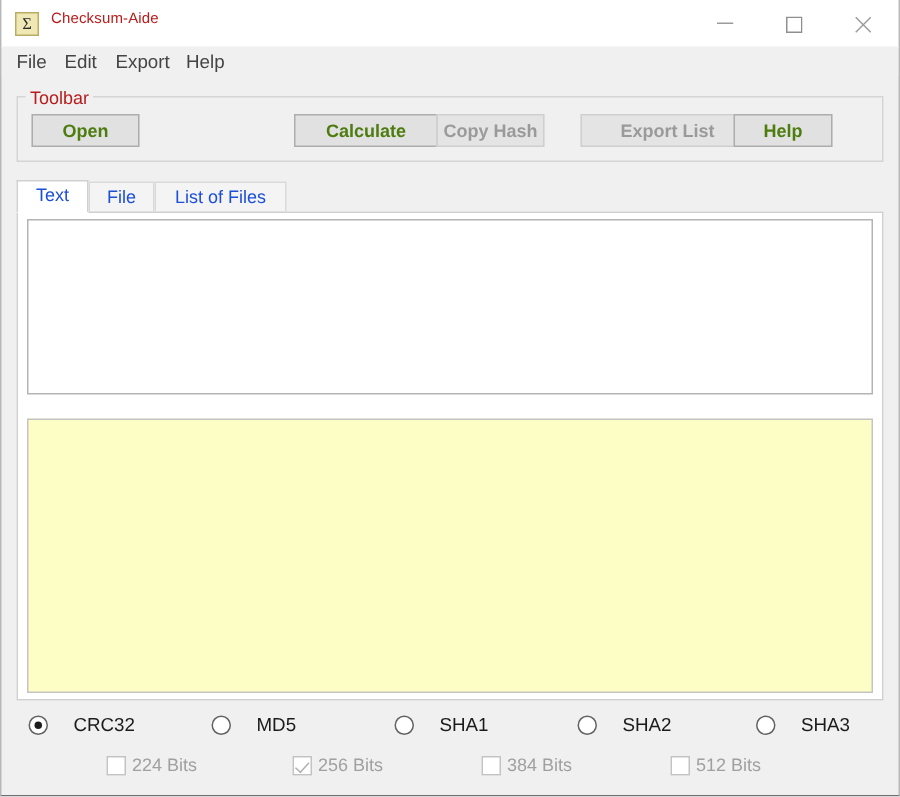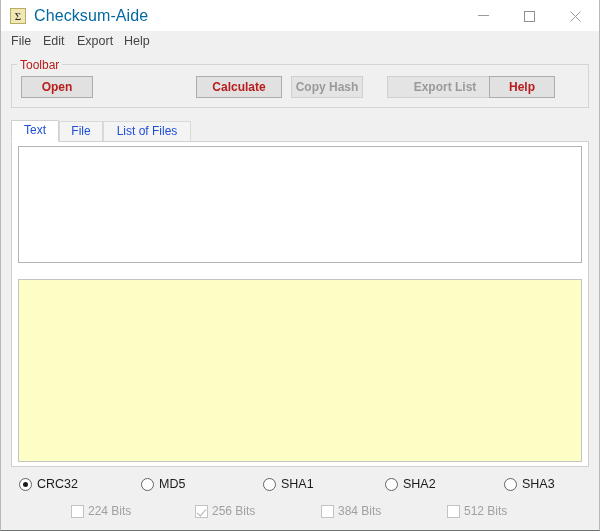--- a/index.html
+++ b/index.html
@@ -41,22 +41,22 @@
     font-size: 11px;
     line-height: 14px;
     text-align: center;
     color: #2a2a2a;
     font-family: "Liberation Serif", serif;
     overflow: hidden;
   }
   .title-text {
     position: absolute;
     left: 33px; top: 7px;
-    font-size: 16px;
-    color: #0369a1;
+    font-size: 10px;
+    color: #b91c1c;
     letter-spacing: 0.1px;
   }
   .winbtn {
     position: absolute;
     top: 0;
     width: 46px;
     height: 30px;
     cursor: default;
   }
   .winbtn svg { display: block; margin: 11px auto 0; }
@@ -101,21 +101,21 @@
   .btn {
     position: absolute;
     top: 76px;
     height: 22px;
     background: #e1e1e1;
     border: 1px solid #adadad;
     box-sizing: border-box;
     font-family: "Liberation Sans", sans-serif;
     font-size: 12px;
     font-weight: bold;
-    color: #b91c1c;
+    color: #4d7c0f;
     text-align: center;
     line-height: 20px;
     cursor: default;
     padding: 0;
   }
   .btn.disabled {
     color: #9a9a9a;
     background: #e4e4e4;
     border-color: #cfcfcf;
   }
@@ -212,21 +212,21 @@
     content: "";
     position: absolute;
     left: 3px; top: 3px;
     width: 5px; height: 5px;
     border-radius: 50%;
     background: #1c1c1c;
   }
   .radio-label {
     font-size: 12.5px;
     color: #1b1b1b;
-    margin-left: 5px;
+    margin-left: 17px;
     vertical-align: 1px;
   }
 
   
   .check-row { position: absolute; left: 0; top: 502px; width: 100%; height: 20px; }
   .check-opt {
     position: absolute;
     top: 0;
     height: 18px;
     cursor: default;
@@ -288,21 +288,21 @@
     <div class="menu-item" style="left:6px">File</div>
     <div class="menu-item" style="left:38px">Edit</div>
     <div class="menu-item" style="left:72px">Export</div>
     <div class="menu-item" style="left:119px">Help</div>
   </div>
 
   <div class="groupbox"></div>
   <div class="group-label">Toolbar</div>
 
   <button class="btn" style="left:20px;width:72px">Open</button>
-  <button class="btn" style="left:195px;width:86px">Calculate</button>
+  <button class="btn" style="left:195px;width:96px">Calculate</button>
   <button class="btn disabled" style="left:290px;width:72px">Copy Hash</button>
   <button class="btn disabled" style="left:386px;width:116px">Export List</button>
   <button class="btn" style="left:488px;width:66px">Help</button>
 
   <div class="tabstrip">
     <div class="tab active" style="left:0px;width:48px;top:-1px">Text</div>
     <div class="tab" style="left:48px;width:44px">File</div>
     <div class="tab" style="left:92px;width:88px">List of Files</div>
   </div>
 

